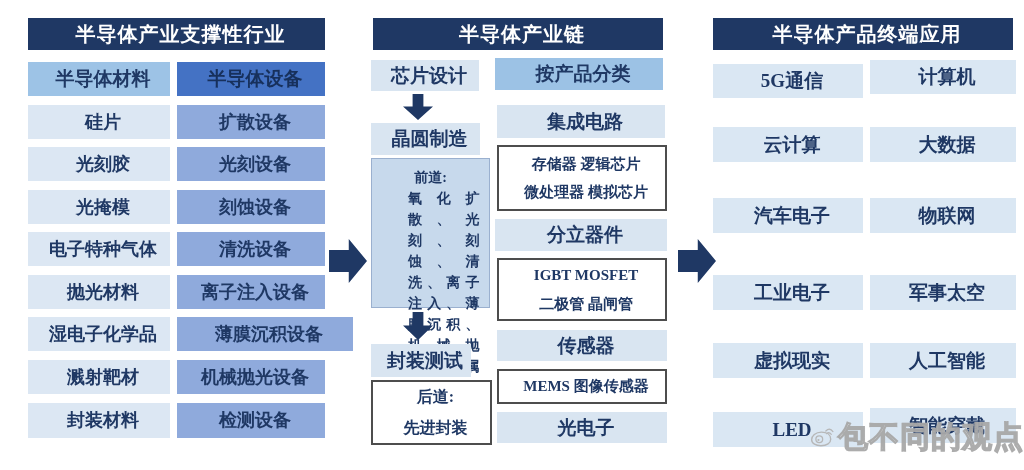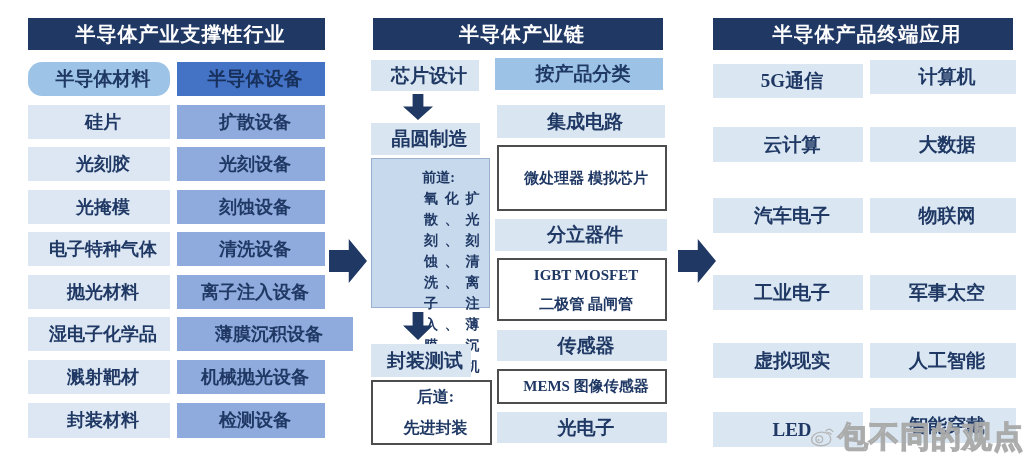--- a/index.html
+++ b/index.html
@@ -5,32 +5,32 @@
   html,body{margin:0;padding:0;background:#ffffff;}
   #stage{
     position:relative;width:1024px;height:470px;background:#ffffff;overflow:hidden;
     font-family:"Liberation Serif","DejaVu Serif",serif;font-weight:bold;color:#1F3864;
   }
   .box{
     position:absolute;display:flex;align-items:center;justify-content:center;
     text-align:center;box-sizing:border-box;line-height:1.15;padding-left:8px;
   }
   .hdr{background:#1F3864;color:#ffffff;font-size:20px;letter-spacing:1px;}
-  .mat-h{background:#9DC3E6;font-size:19px;border-radius:14px;}
+  .mat-h{background:#9DC3E6;font-size:19px;}
   .equ-h{background:#4472C4;font-size:19px;color:#17305c;}
   .mat{background:#DCE7F3;font-size:18px;}
   .equ{background:#8FAADC;font-size:18px;}
   .lt{background:#D9E5F1;font-size:19px;}
   .cls-h{background:#9CC2E5;font-size:19px;}
   .app{background:#DAE7F3;font-size:19px;}
   .wbox{background:#ffffff;border:2px solid #4d4d4d;font-size:15px;flex-direction:column;justify-content:center;}
   .wbox .ln{line-height:1.9;}
   .front{
     background:#C7D9EC;border:1px solid #9ab0cf;flex-direction:column;
-    justify-content:space-between;padding:8px 8px 4px 24px;font-size:14px;
+    justify-content:space-between;padding:8px 8px 4px 8px;font-size:14px;
   }
   .front .lbl{text-align:center;line-height:1.5;}
   .front .bodytxt{text-align:justify;line-height:1.5;letter-spacing:1.5px;margin-left:28px;}
   .backbox{flex-direction:column;font-size:16px;}
   .backbox .ln{line-height:1.9;}
   .arr-r{
     position:absolute;background:#1F3864;
     clip-path:polygon(0% 25%,52% 25%,52% 0%,100% 50%,52% 100%,52% 75%,0% 75%);
   }
   .arr-d{
@@ -96,20 +96,21 @@
   <div class="box wbox backbox" style="left:371px;top:380px;width:121px;height:65px">
     <div class="ln">后道:</div>
     <div class="ln">先进封装</div>
   </div>
 
   <div class="box cls-h" style="left:495px;top:58px;width:168px;height:32px">按产品分类</div>
 
   <div class="box lt" style="left:497px;top:105px;width:168px;height:33px">集成电路</div>
 
   <div class="box wbox" style="left:497px;top:145px;width:170px;height:66px">
+    <div class="ln">存储器 逻辑芯片</div>
     <div class="ln">微处理器 模拟芯片</div>
   </div>
 
   <div class="box lt" style="left:495px;top:219px;width:172px;height:32px">分立器件</div>
 
   <div class="box wbox" style="left:497px;top:258px;width:170px;height:63px">
     <div class="ln">IGBT MOSFET</div>
     <div class="ln">二极管 晶闸管</div>
   </div>
 

